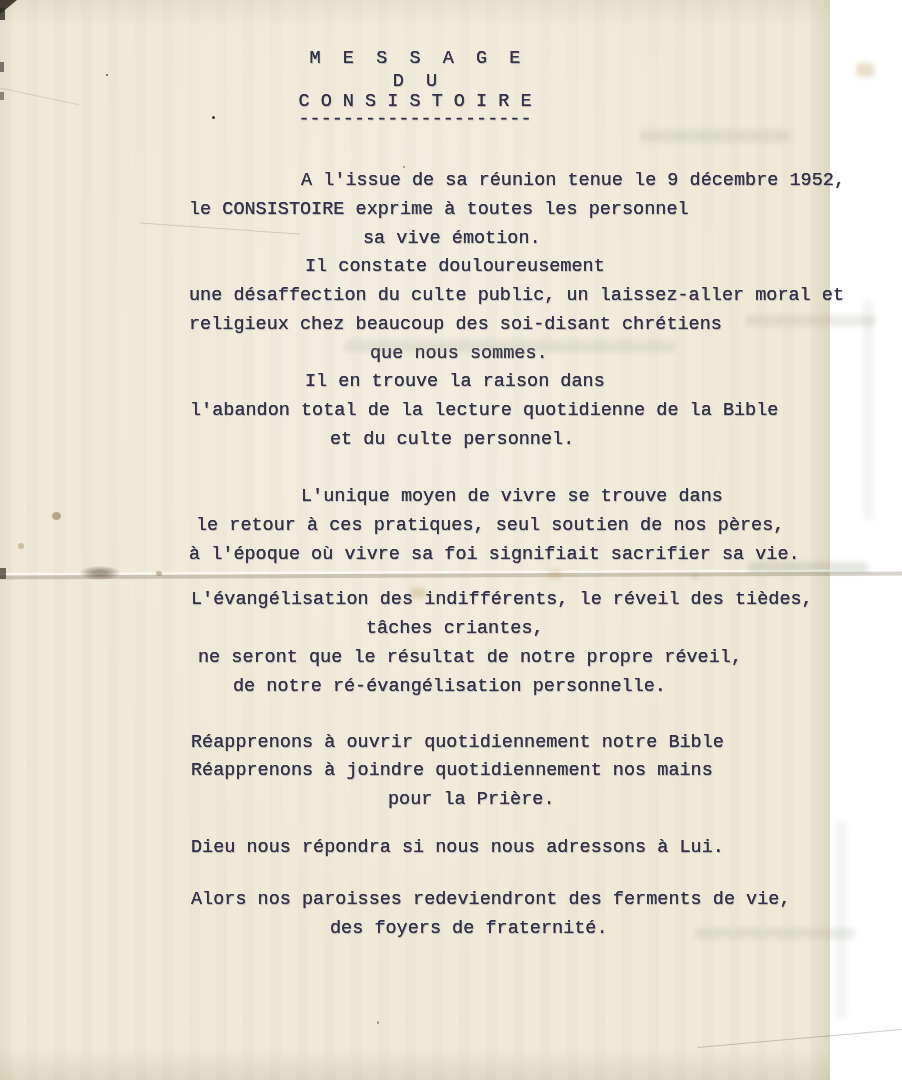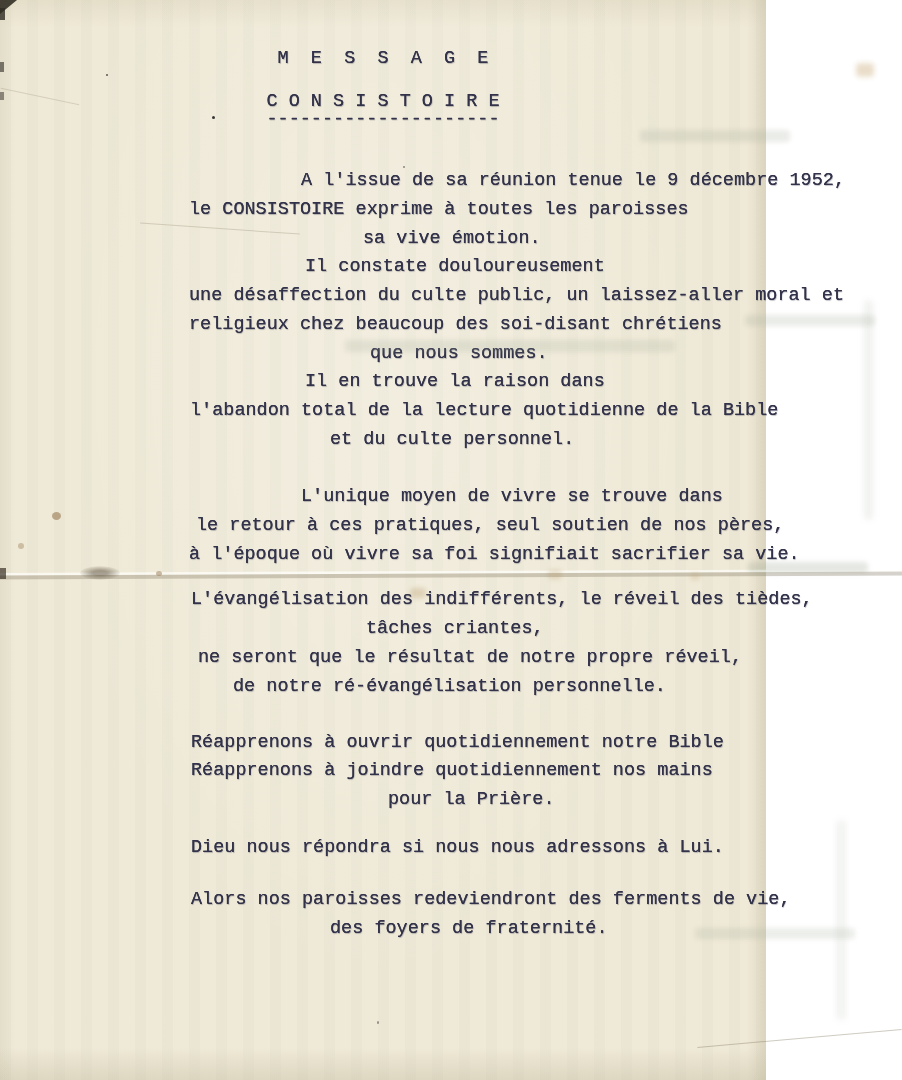--- a/index.html
+++ b/index.html
@@ -1,21 +1,21 @@
 <!DOCTYPE html>
 <html><head>
 <meta charset="utf-8">
 <style>
   html,body{margin:0;padding:0;}
   body{
     width:902px;height:1080px;overflow:hidden;
     font-family:"Liberation Mono","DejaVu Sans Mono",monospace;
   }
   .page{
-    position:relative;width:766px;height:1080px;
+    position:relative;width:830px;height:1080px;
     background-color:#efe9d7;
     background-image:
       radial-gradient(ellipse at 50% 35%, rgba(255,255,255,0.22), rgba(255,255,255,0) 62%),
       repeating-linear-gradient(90deg, rgba(180,191,168,0.07) 0px, rgba(180,191,168,0.07) 11px, rgba(0,0,0,0) 11px, rgba(0,0,0,0) 27px),
       linear-gradient(180deg, rgba(203,194,166,0.28) 0%, rgba(203,194,166,0) 2.5%, rgba(203,194,166,0) 97%, rgba(182,172,142,0.30) 100%),
       linear-gradient(90deg, rgba(203,194,166,0.22) 0%, rgba(0,0,0,0) 2%, rgba(0,0,0,0) 97.5%, rgba(182,172,142,0.30) 100%);
   }
   .ink{
     color:#32324a;
     text-shadow:0 0 .5px rgba(50,50,74,.95), .6px .6px .8px rgba(50,50,74,.30);
@@ -48,26 +48,27 @@
   .spot{border-radius:50%;}
   .smudge{filter:blur(2.5px);border-radius:4px;}
   .scratch{height:1px;background:rgba(128,118,93,0.38);}
 </style>
 </head>
 <body>
 
 <div class="page">
 
   <div class="title-line ink" style="top:48px">M  E  S  S  A  G  E</div>
+  <div class="title-line ink" style="top:71px">D  U</div>
   <div class="title-line ink" style="top:91px">C O N S I S T O I R E</div>
   <div class="title-line ink" style="top:109px">---------------------</div>
 
   <div id="text-layer">
       <div class="tline ink" style="left: 301px; top: 171px;">A l'issue de sa réunion tenue le 9 décembre 1952,</div>
-      <div class="tline ink" style="left: 189px; top: 200px;">le CONSISTOIRE exprime à toutes les paroisses</div>
+      <div class="tline ink" style="left: 189px; top: 200px;">le CONSISTOIRE exprime à toutes les personnel</div>
       <div class="tline ink" style="left: 363px; top: 229px;">sa vive émotion.</div>
       <div class="tline ink" style="left: 305px; top: 257px;">Il constate douloureusement</div>
       <div class="tline ink" style="left: 189px; top: 286px;">une désaffection du culte public, un laissez-aller moral et</div>
       <div class="tline ink" style="left: 189px; top: 315px;">religieux chez beaucoup des soi-disant chrétiens</div>
       <div class="tline ink" style="left: 370px; top: 344px;">que nous sommes.</div>
       <div class="tline ink" style="left: 305px; top: 372px;">Il en trouve la raison dans</div>
       <div class="tline ink" style="left: 190px; top: 401px;">l'abandon total de la lecture quotidienne de la Bible</div>
       <div class="tline ink" style="left: 330px; top: 430px;">et du culte personnel.</div>
       <div class="tline ink" style="left: 301px; top: 487px;">L'unique moyen de vivre se trouve dans</div>
       <div class="tline ink" style="left: 196px; top: 516px;">le retour à ces pratiques, seul soutien de nos pères,</div>

